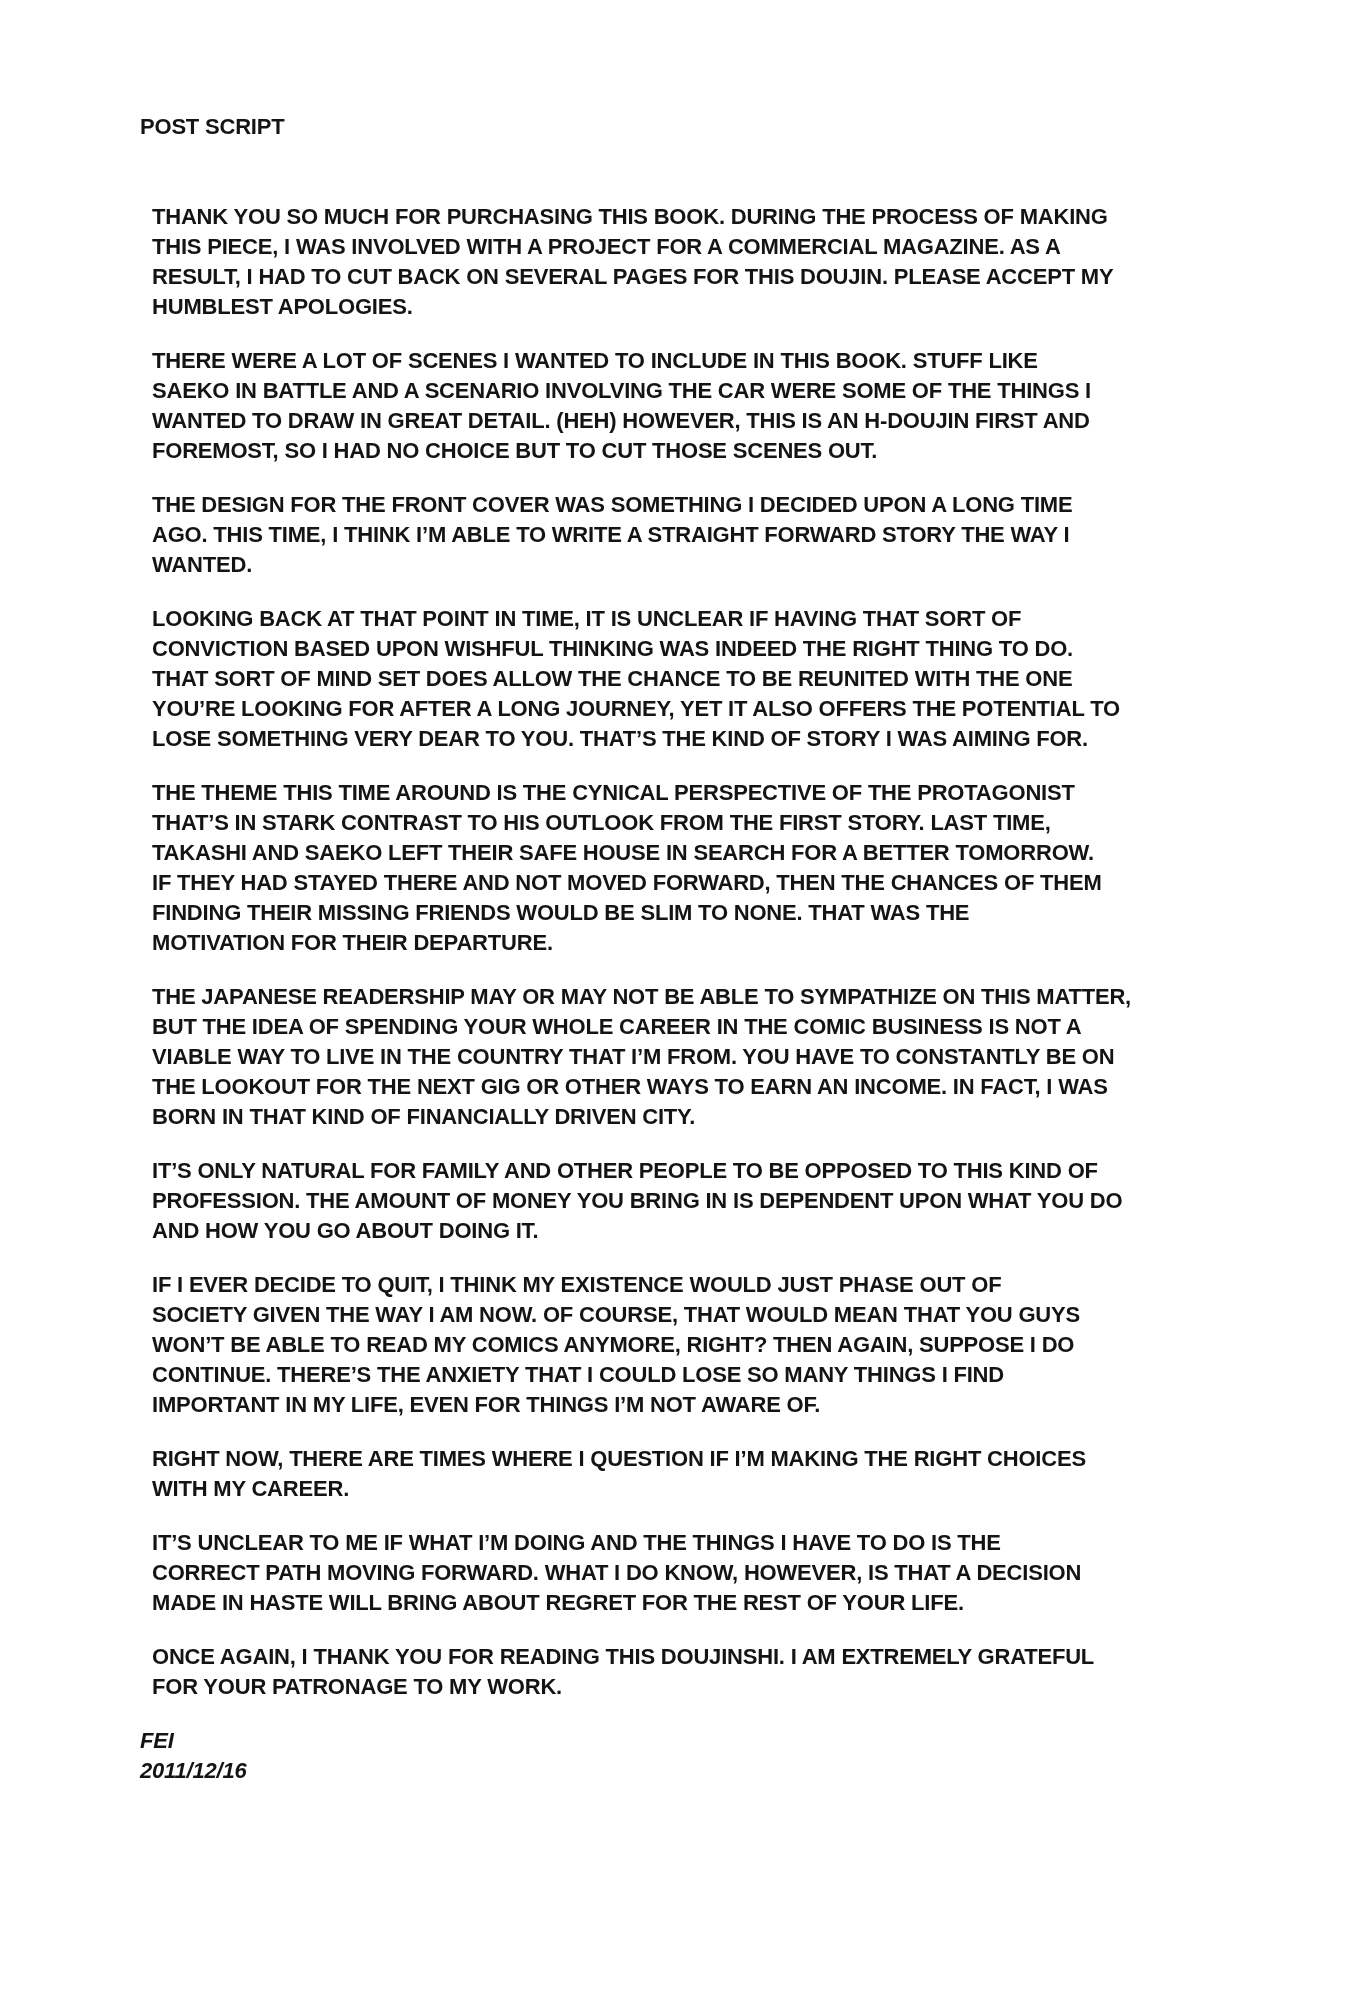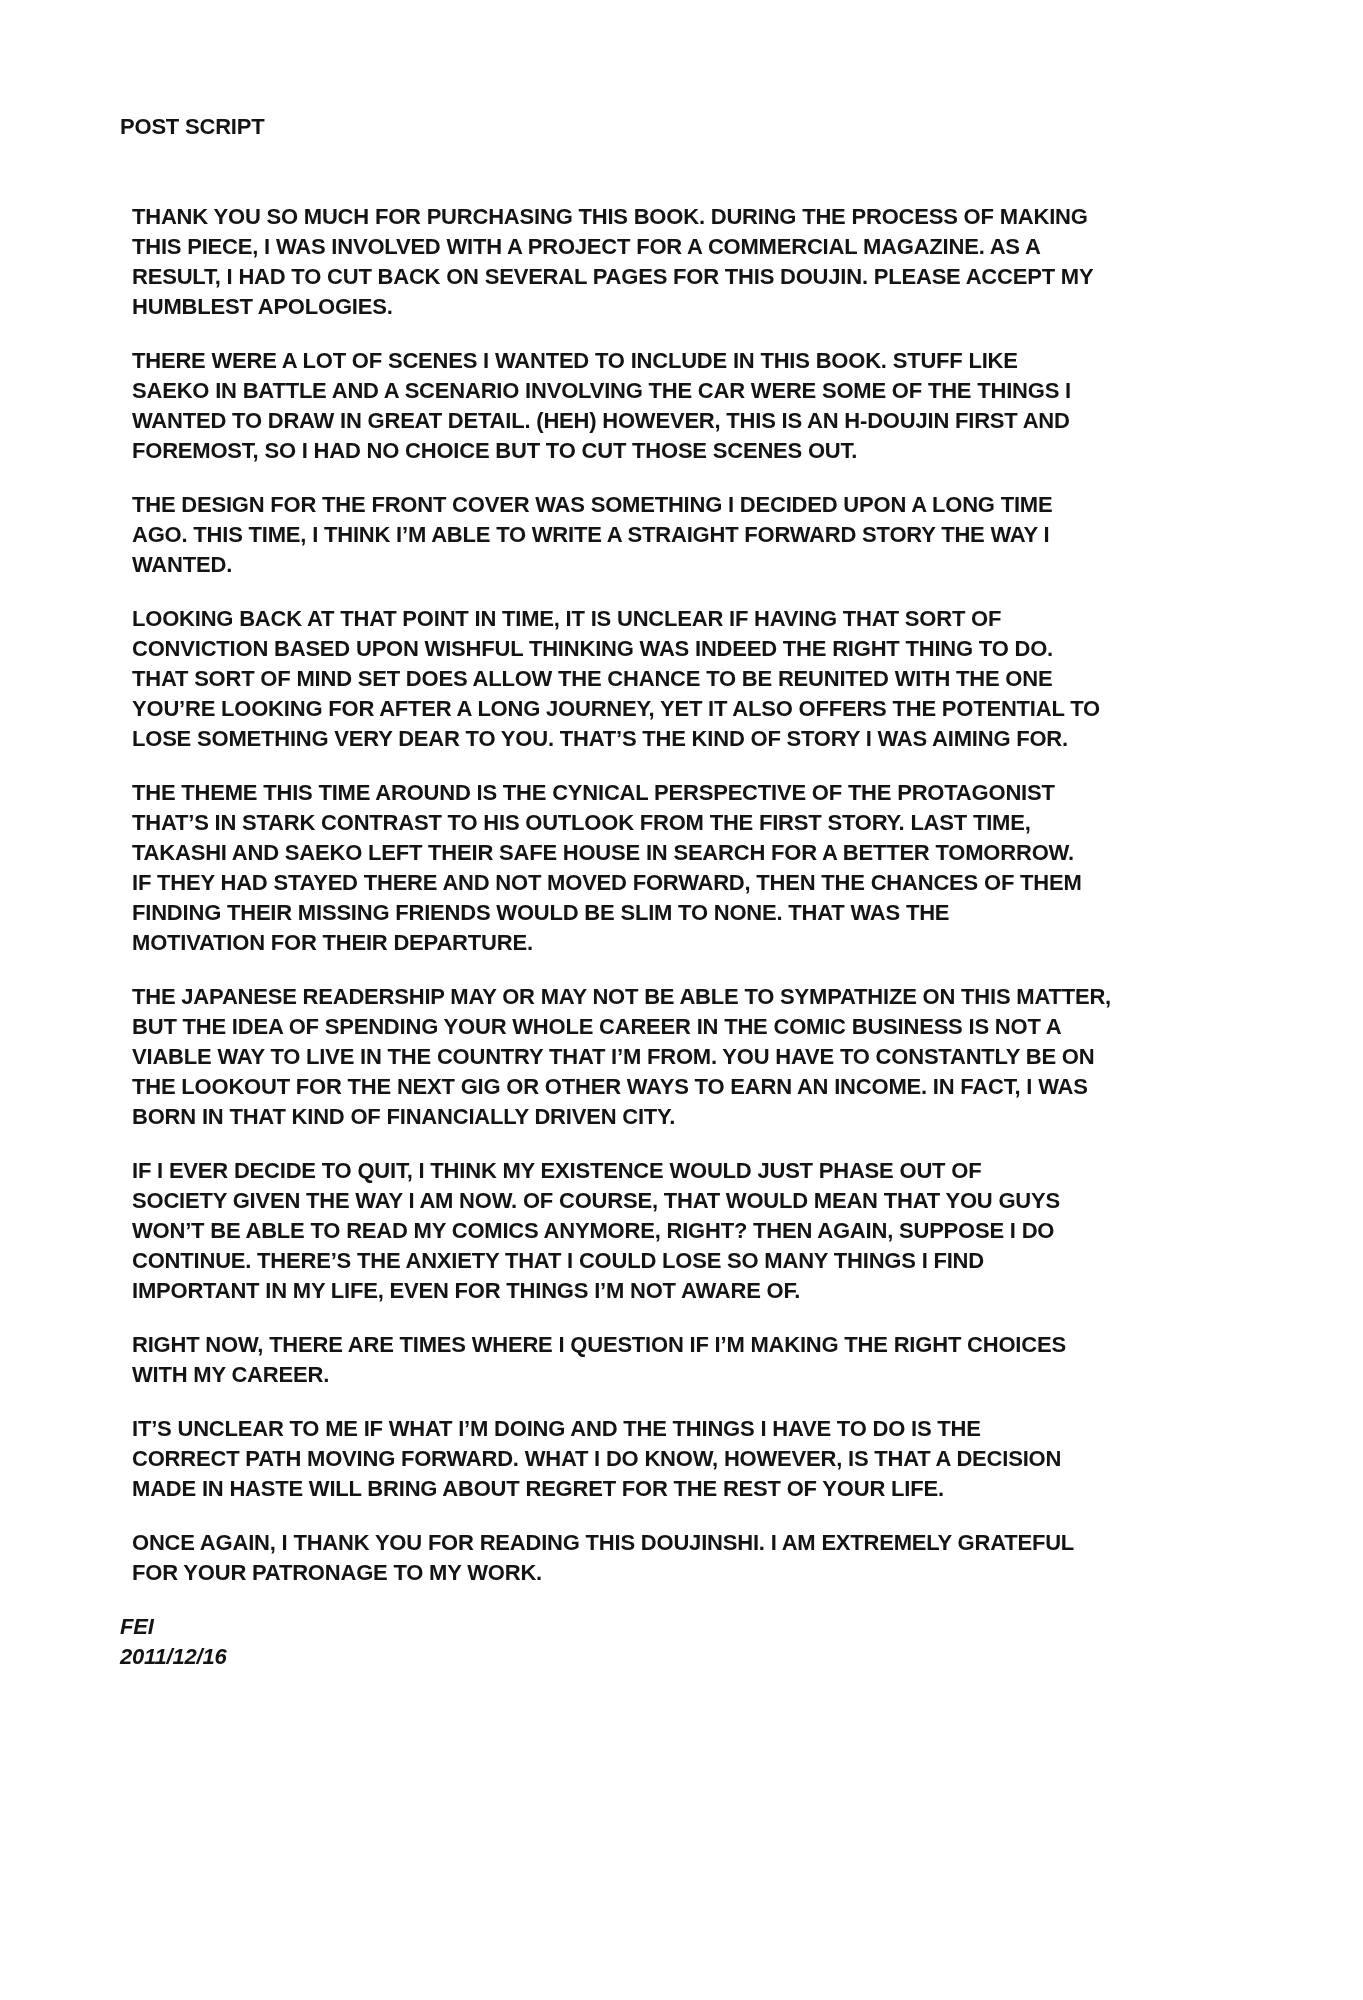--- a/index.html
+++ b/index.html
@@ -9,21 +9,21 @@
   }
   .page {
     position: relative;
     width: 1363px;
     height: 2000px;
     background: #ffffff;
     overflow: hidden;
   }
   .content {
     position: absolute;
-    left: 120px;
+    left: 140px;
     top: 112px;
     width: 1115px;
     font-family: "Liberation Sans", sans-serif;
     font-weight: 700;
     font-size: 22px;
     line-height: 30px;
     color: #141414;
     letter-spacing: -0.2px;
   }
   .title {
@@ -70,20 +70,23 @@
 THAT’S IN STARK CONTRAST TO HIS OUTLOOK FROM THE FIRST STORY. LAST TIME,
 TAKASHI AND SAEKO LEFT THEIR SAFE HOUSE IN SEARCH FOR A BETTER TOMORROW.
 IF THEY HAD STAYED THERE AND NOT MOVED FORWARD, THEN THE CHANCES OF THEM
 FINDING THEIR MISSING FRIENDS WOULD BE SLIM TO NONE. THAT WAS THE
 MOTIVATION FOR THEIR DEPARTURE.</p>
     <p class="para">THE JAPANESE READERSHIP MAY OR MAY NOT BE ABLE TO SYMPATHIZE ON THIS MATTER,
 BUT THE IDEA OF SPENDING YOUR WHOLE CAREER IN THE COMIC BUSINESS IS NOT A
 VIABLE WAY TO LIVE IN THE COUNTRY THAT I’M FROM. YOU HAVE TO CONSTANTLY BE ON
 THE LOOKOUT FOR THE NEXT GIG OR OTHER WAYS TO EARN AN INCOME. IN FACT, I WAS
 BORN IN THAT KIND OF FINANCIALLY DRIVEN CITY.</p>
+    <p class="para">IT’S ONLY NATURAL FOR FAMILY AND OTHER PEOPLE TO BE OPPOSED TO THIS KIND OF
+PROFESSION. THE AMOUNT OF MONEY YOU BRING IN IS DEPENDENT UPON WHAT YOU DO
+AND HOW YOU GO ABOUT DOING IT.</p>
     <p class="para">IF I EVER DECIDE TO QUIT, I THINK MY EXISTENCE WOULD JUST PHASE OUT OF
 SOCIETY GIVEN THE WAY I AM NOW. OF COURSE, THAT WOULD MEAN THAT YOU GUYS
 WON’T BE ABLE TO READ MY COMICS ANYMORE, RIGHT? THEN AGAIN, SUPPOSE I DO
 CONTINUE. THERE’S THE ANXIETY THAT I COULD LOSE SO MANY THINGS I FIND
 IMPORTANT IN MY LIFE, EVEN FOR THINGS I’M NOT AWARE OF.</p>
     <p class="para">RIGHT NOW, THERE ARE TIMES WHERE I QUESTION IF I’M MAKING THE RIGHT CHOICES
 WITH MY CAREER.</p>
     <p class="para">IT’S UNCLEAR TO ME IF WHAT I’M DOING AND THE THINGS I HAVE TO DO IS THE
 CORRECT PATH MOVING FORWARD. WHAT I DO KNOW, HOWEVER, IS THAT A DECISION
 MADE IN HASTE WILL BRING ABOUT REGRET FOR THE REST OF YOUR LIFE.</p>

